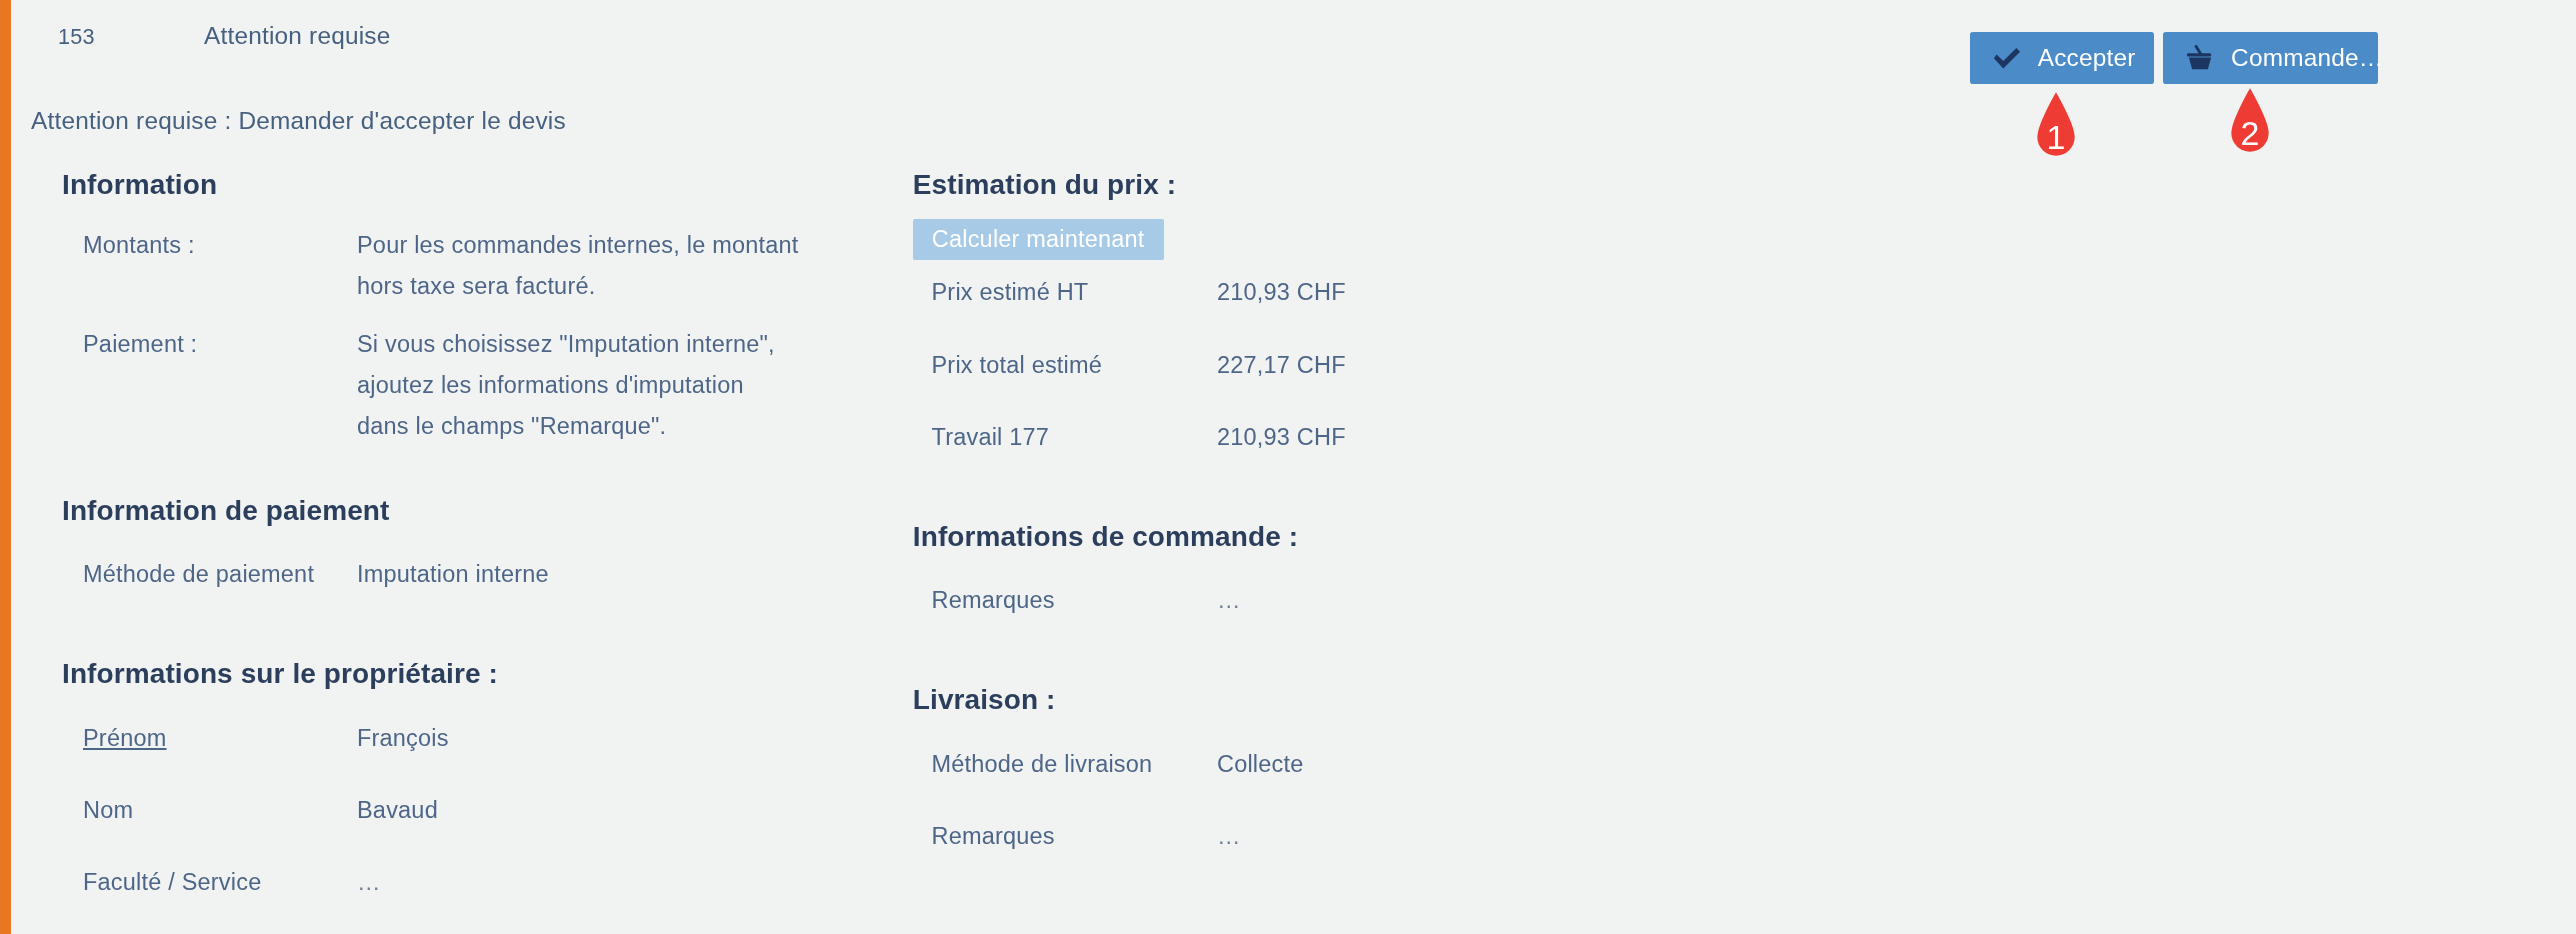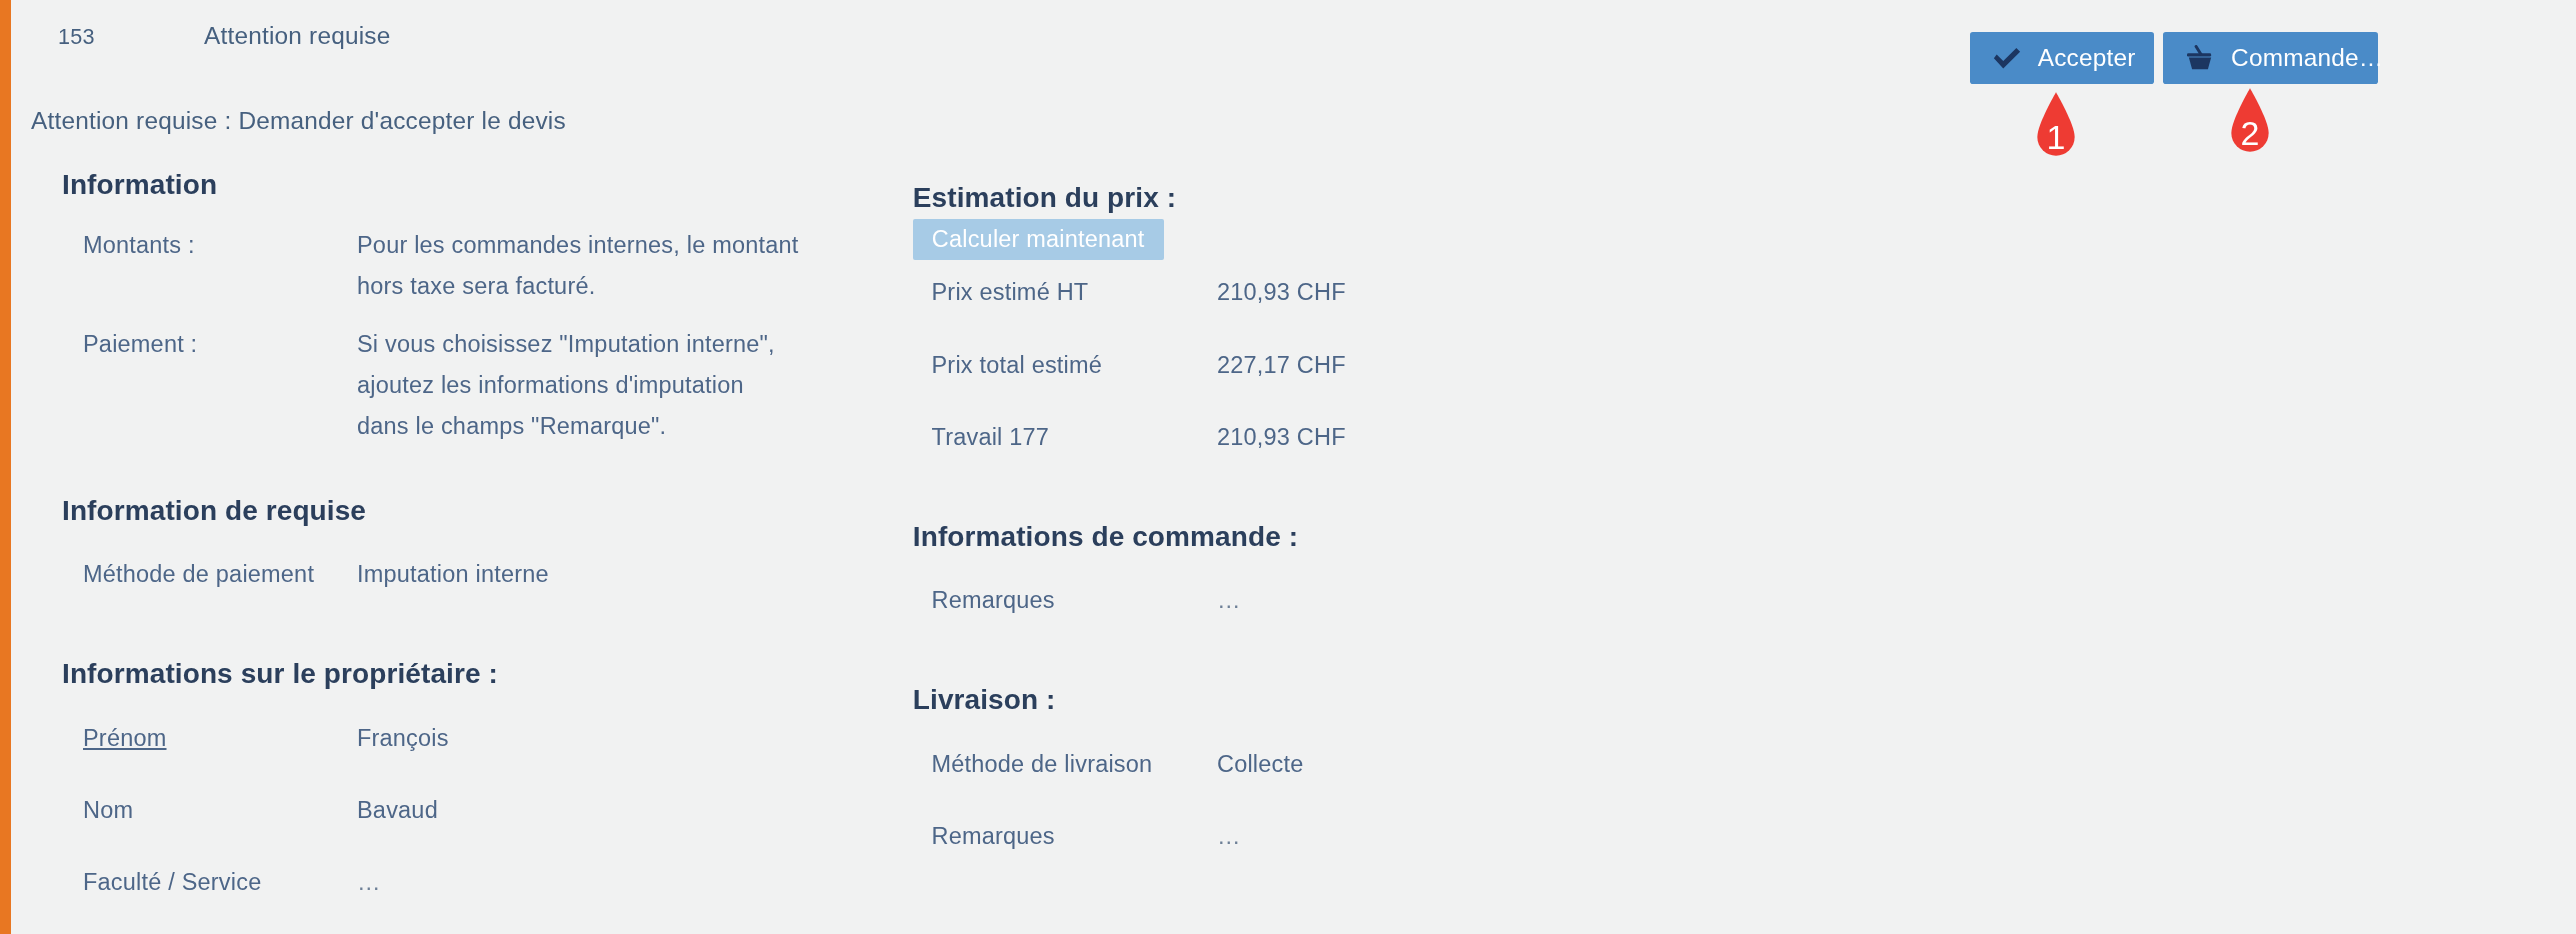--- a/index.html
+++ b/index.html
@@ -188,21 +188,21 @@
 
   #sec-proprietaire         { position: absolute; left: 62px;  top: 489px; }
   #lbl-prenom               { position: absolute; left: 83px;  top: 549px; text-decoration: underline; }
   #val-prenom               { position: absolute; left: 357px; top: 549px; }
   #lbl-nom                  { position: absolute; left: 83px;  top: 621px; }
   #val-nom                  { position: absolute; left: 357px; top: 621px; }
   #lbl-faculte              { position: absolute; left: 83px;  top: 693px; }
   #val-faculte              { position: absolute; left: 357px; top: 693px; }
 
   
-  #sec-estimation           { position: absolute; left: 3.8px;   top: 13px; }
+  #sec-estimation           { position: absolute; left: 3.8px;   top: 0px; }
   #btn-calculer             { position: absolute; left: 3.8px;   top: 50px; }
   #lbl-prix-ht              { position: absolute; left: 22.5px;  top: 103px; }
   #val-prix-ht              { position: absolute; left: 308px; top: 103px; }
   #lbl-prix-total           { position: absolute; left: 22.5px;  top: 176px; }
   #val-prix-total           { position: absolute; left: 308px; top: 176px; }
   #lbl-travail              { position: absolute; left: 22.5px;  top: 248px; }
   #val-travail              { position: absolute; left: 308px; top: 248px; }
 
   #sec-commande             { position: absolute; left: 3.8px;   top: 352px; }
   #lbl-remarques-cmd        { position: absolute; left: 22.5px;  top: 411px; }
@@ -288,21 +288,21 @@
     <div class="col-left">
 
       <div class="section-title" id="sec-information">Information</div>
 
       <div class="field-label" id="lbl-montants">Montants :</div>
       <div class="field-value wrap" id="val-montants">Pour les commandes internes, le montant hors taxe sera facturé.</div>
 
       <div class="field-label" id="lbl-paiement">Paiement :</div>
       <div class="field-value wrap" id="val-paiement">Si vous choisissez "Imputation interne", ajoutez les informations d'imputation dans le champs "Remarque".</div>
 
-      <div class="section-title" id="sec-paiement">Information de requise</div>
+      <div class="section-title" id="sec-paiement">Information de paiement</div>
 
       <div class="field-label" id="lbl-methode-paiement">Méthode de paiement</div>
       <div class="field-value" id="val-methode-paiement">Imputation interne</div>
 
       <div class="section-title" id="sec-proprietaire">Informations sur le propriétaire :</div>
 
       <div class="field-label" id="lbl-prenom">Prénom</div>
       <div class="field-value" id="val-prenom">François</div>
 
       <div class="field-label" id="lbl-nom">Nom</div>

